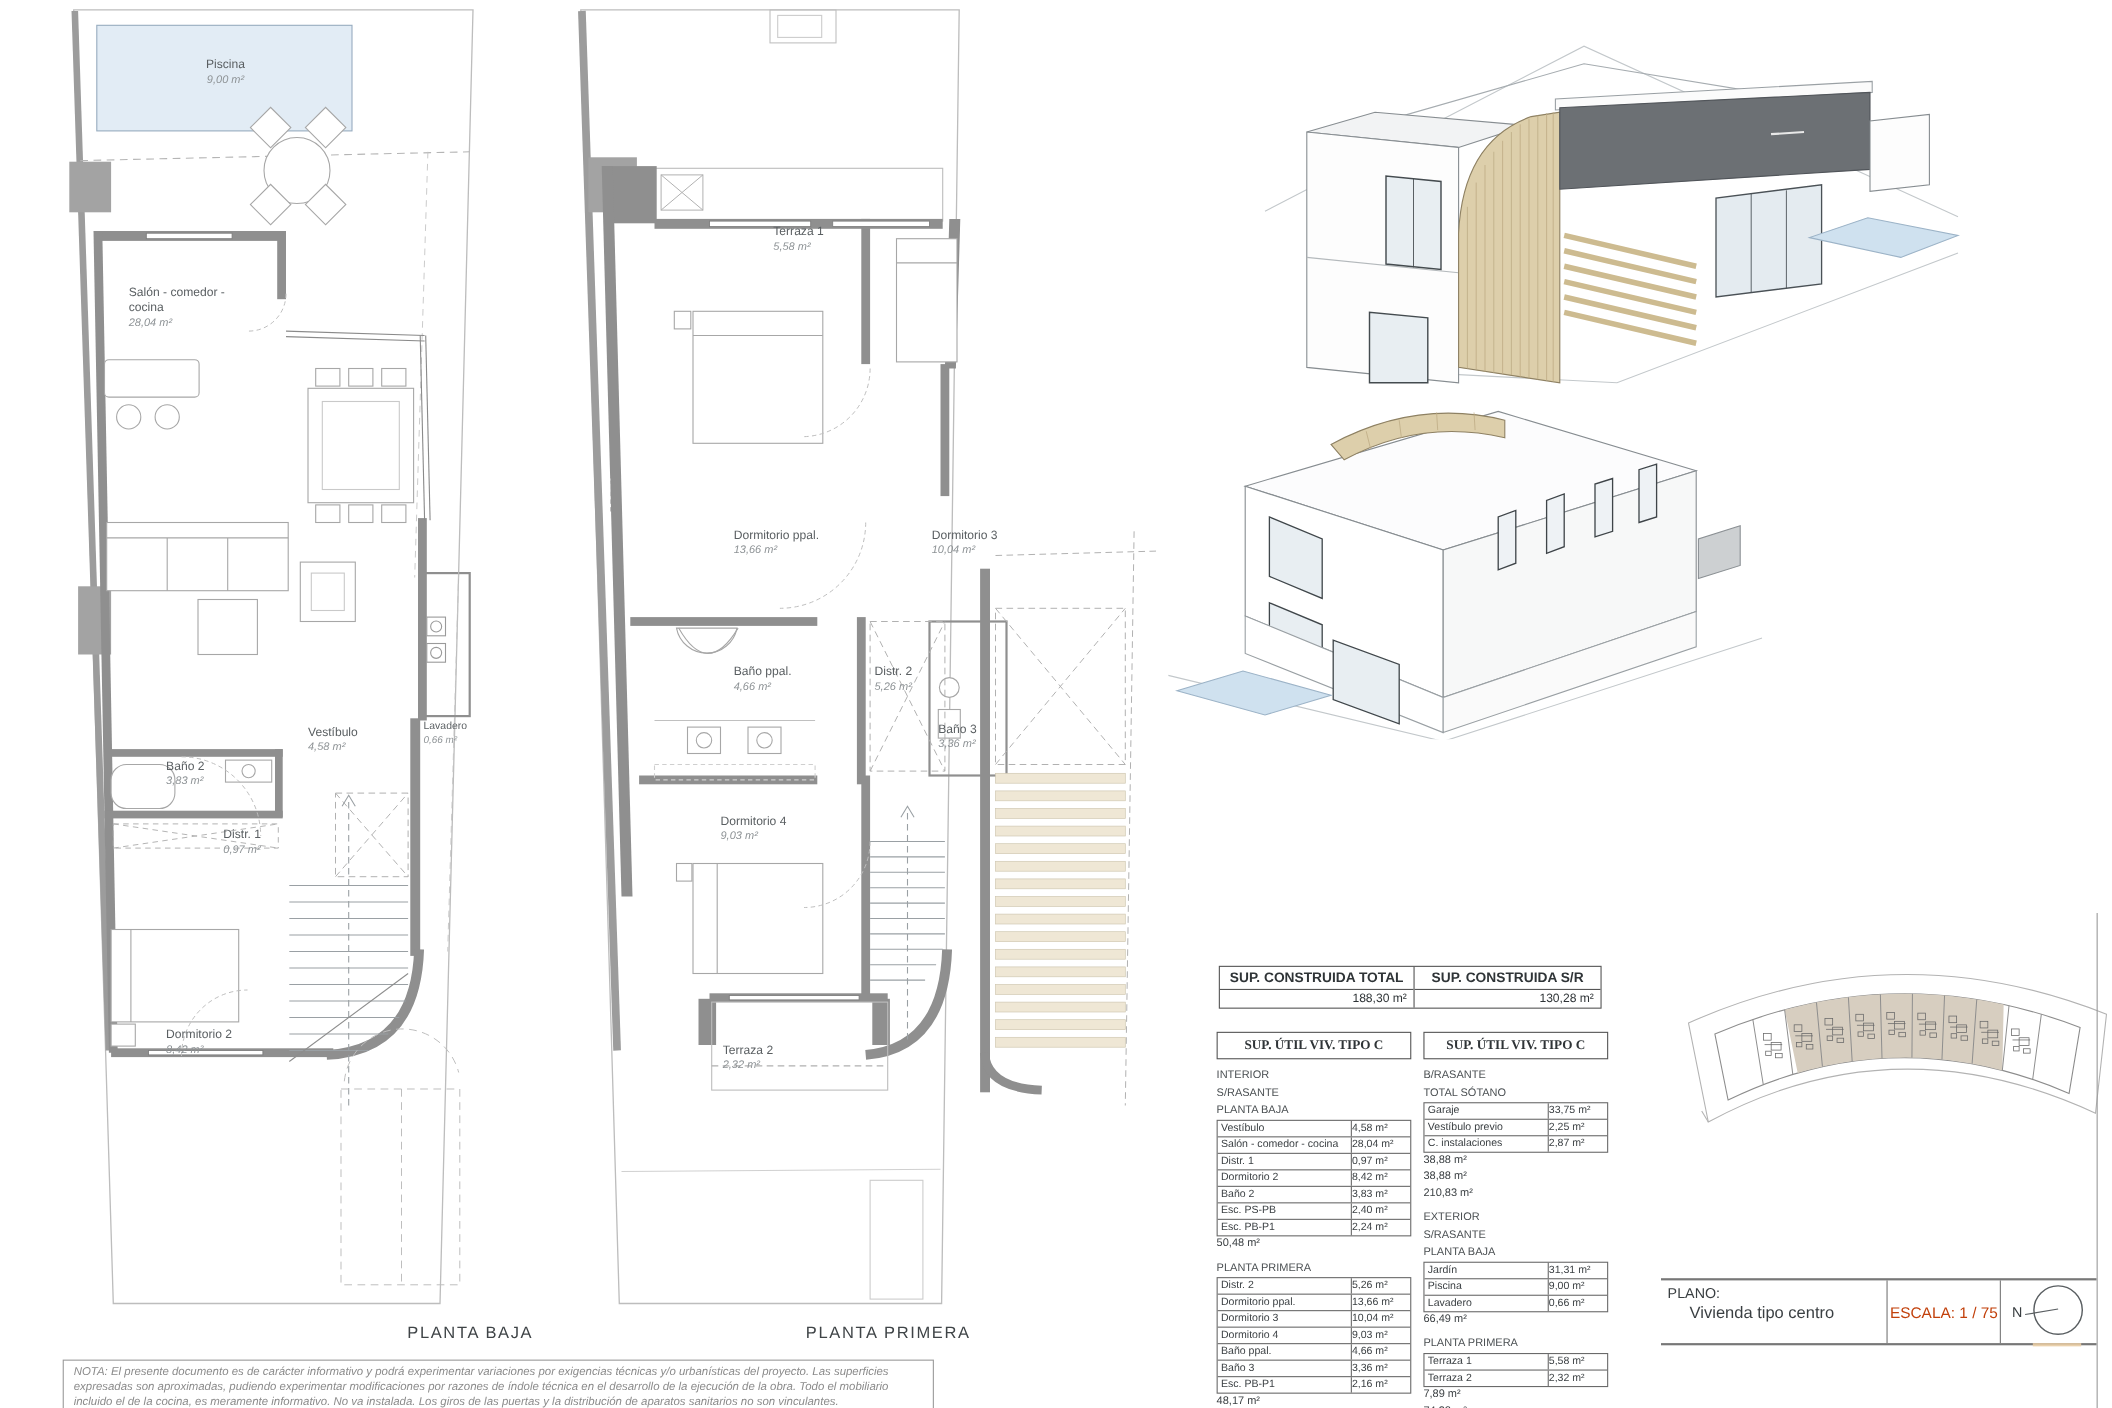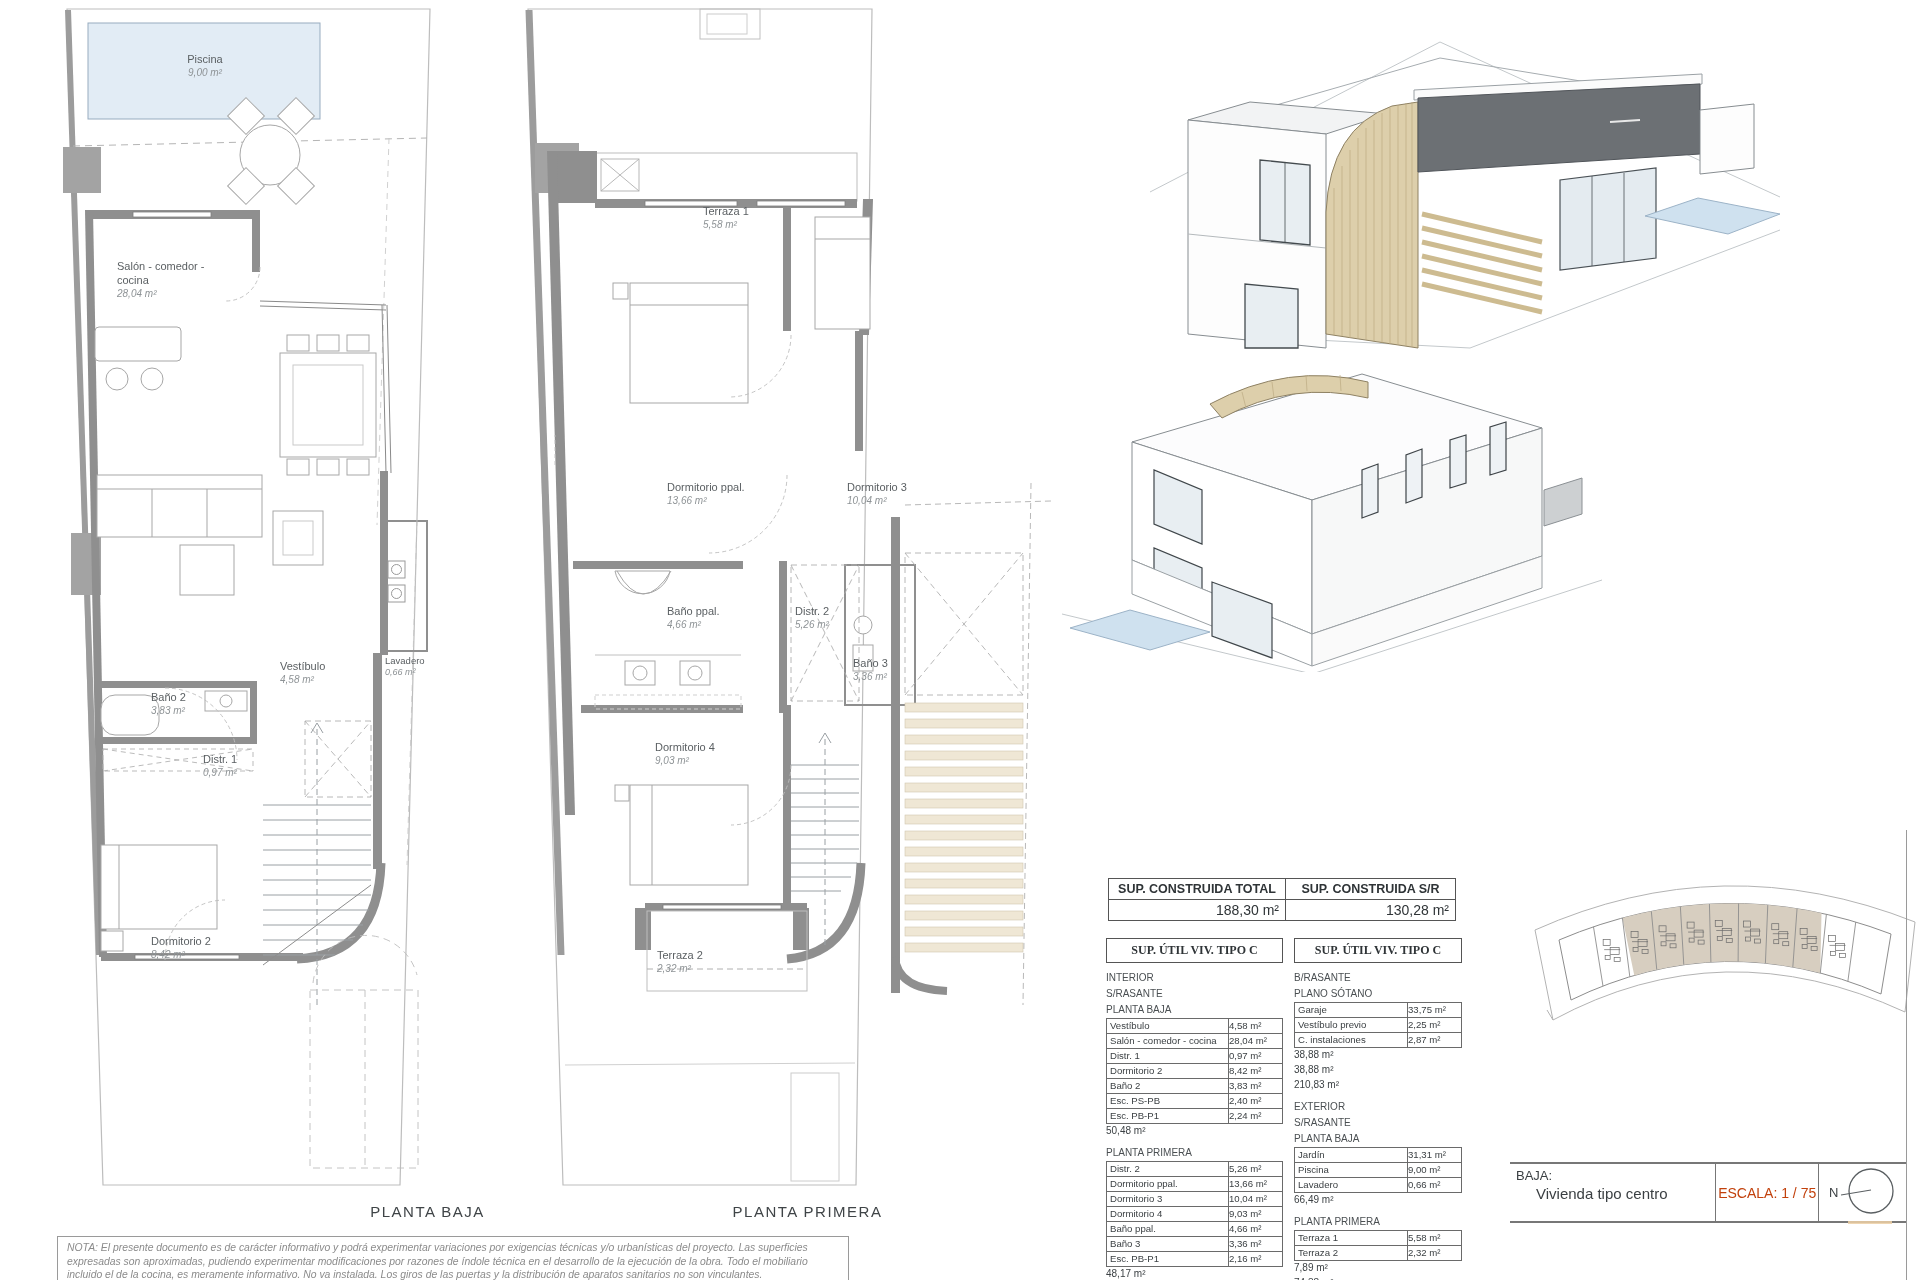--- a/index.html
+++ b/index.html
@@ -13,21 +13,21 @@
   .rarea{font-size:10px;font-style:italic;color:#8e9396;}
   .plan-title{position:absolute;font-size:15px;letter-spacing:1.5px;color:#3f4447;text-align:center;}
   
   .note{position:absolute;border:1px solid #9a9a9a;font-style:italic;font-size:10.4px;color:#8b8b8b;
         padding:4px 9px;line-height:1.3;background:#fff;}
   
   .ctable{position:absolute;display:flex;border:1px solid #555;background:#fff;}
   .ccell{width:176px;}
   .ccell+.ccell{width:169px;border-left:1px solid #555;}
   .chead{font-size:12.5px;font-weight:bold;color:#2f3437;text-align:center;padding:3px 0;border-bottom:1px solid #555;white-space:nowrap;}
-  .cval{font-size:14px;text-align:right;padding:2px 6px;color:#2f3437;}
+  .cval{font-size:11px;text-align:right;padding:2px 6px;color:#2f3437;}
   
   .util{position:absolute;background:#fff;}
   .uhead{border:1px solid #555;text-align:center;font-weight:bold;font-size:12px;color:#2f3437;padding:4px 0;margin-bottom:7px;white-space:nowrap;font-family:Liberation Serif, serif;}
   .ulabel{font-size:10px;color:#4a4f52;height:16px;line-height:16px;}
   .urows{border:1px solid #6a6a6a;}
   .urow{display:flex;border-top:1px solid #6a6a6a;height:14px;}
   .urow:first-child{border-top:none;}
   .urow .n{flex:1;font-size:9.6px;line-height:14px;padding-left:3px;color:#3c4144;white-space:nowrap;overflow:hidden;}
   .urow .v{width:50px;border-left:1px solid #6a6a6a;font-size:9.6px;line-height:14px;text-align:left;padding-right:3px;color:#3c4144;white-space:nowrap;}
   .utotal{font-size:10px;color:#3c4144;text-align:left;padding:1px 3px 0 0;height:14px;}
@@ -550,21 +550,21 @@
         <div class="urow">
           <div class="n">Esc. PB-P1</div>
           <div class="v">2,16 m²</div>
         </div>
       </div>
       <div class="utotal">48,17 m²</div>
     </div>
   <div id="util-right" class="util" style="left:1294px;top:938px;width:168px">
       <div class="uhead">SUP. ÚTIL VIV. TIPO C</div>
       <div class="ulabel">B/RASANTE</div>
-      <div class="ulabel">PLANO SÓTANO</div>
+      <div class="ulabel">TOTAL SÓTANO</div>
       <div class="urows">
         <div class="urow">
           <div class="n">Garaje</div>
           <div class="v">33,75 m²</div>
         </div>
         <div class="urow">
           <div class="n">Vestíbulo previo</div>
           <div class="v">2,25 m²</div>
         </div>
         <div class="urow">
@@ -669,21 +669,21 @@
         <rect x="301.5730617283951" y="77.40583703703705" width="7" height="6" fill="none" stroke="#6a6a6a" stroke-width="0.7"></rect>
         <rect x="308.5730617283951" y="85.40583703703705" width="9" height="7" fill="none" stroke="#6a6a6a" stroke-width="0.7"></rect>
         <rect x="303.5730617283951" y="93.40583703703705" width="5" height="4" fill="none" stroke="#6a6a6a" stroke-width="0.7"></rect>
         <rect x="312.5730617283951" y="95.40583703703705" width="6" height="4" fill="none" stroke="#6a6a6a" stroke-width="0.7"></rect>
         <line x1="302.5730617283951" y1="87.40583703703705" x2="318.5730617283951" y2="87.40583703703705" stroke="#6a6a6a" stroke-width="0.7"></line>
       </svg>
   </div>
 
   <div class="titleblock">
     <div class="tb-plano">
-      <div class="lab">BAJA:</div>
+      <div class="lab">PLANO:</div>
       <div class="val">Vivienda tipo centro</div>
     </div>
     <div class="tb-escala">
       <span>ESCALA:</span>&nbsp;<span>1 / 75</span>
     </div>
     <div class="tb-north">
       <svg width="87" height="55" viewBox="0 0 87 55">
         <circle cx="52" cy="27" r="22" fill="none" stroke="#5a5f62" stroke-width="1.3"></circle>
         <line x1="22" y1="31" x2="52" y2="26" stroke="#5a5f62" stroke-width="1.1"></line>
         <text x="10" y="33" font-size="13" fill="#3a3f42" font-family="Liberation Sans, sans-serif" id="north-n">N</text>

